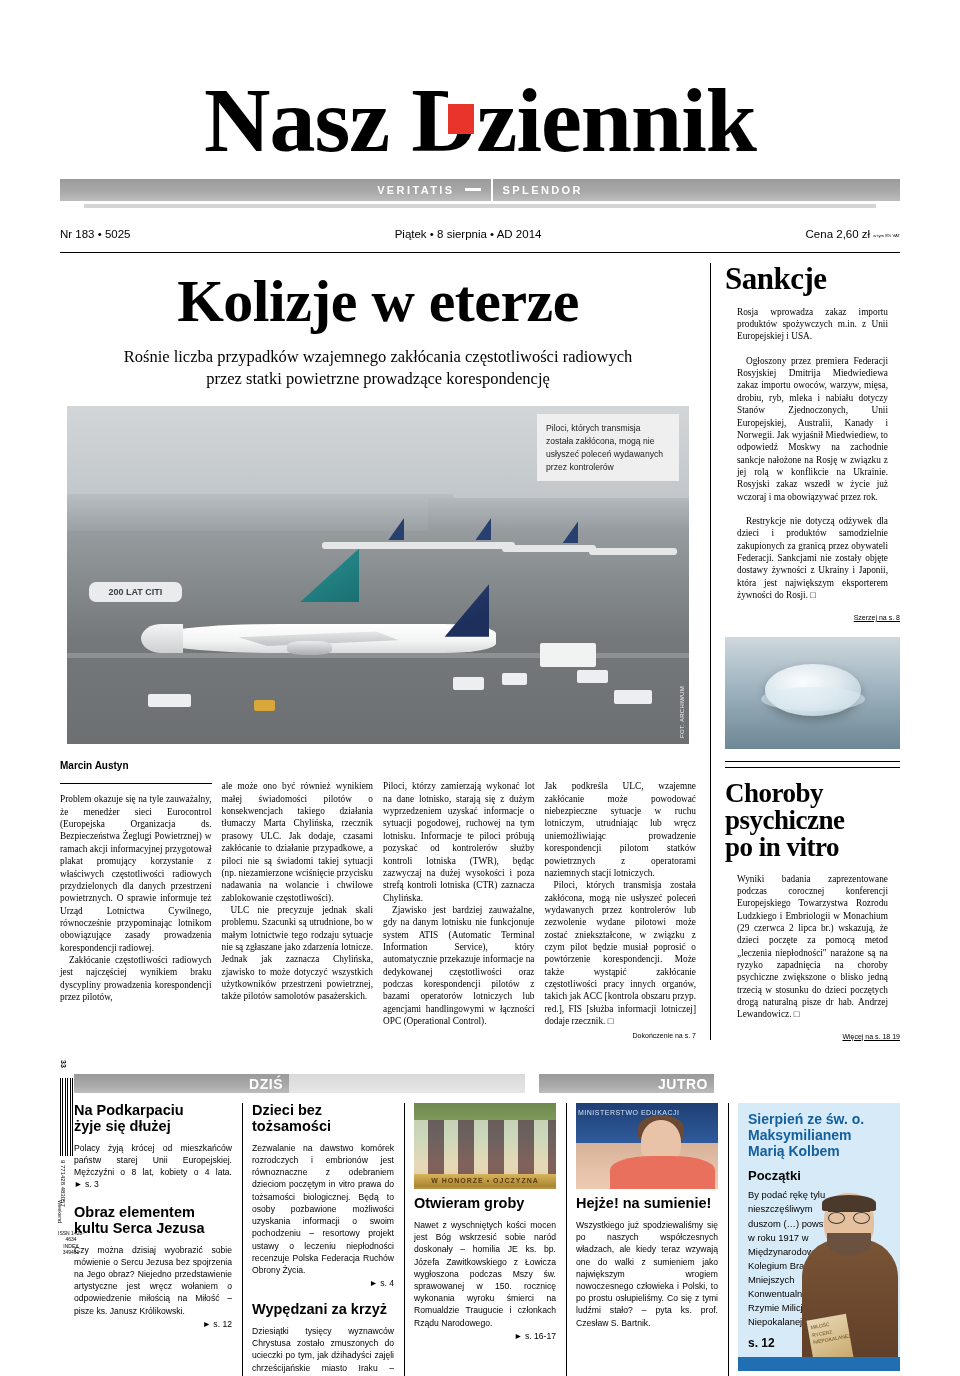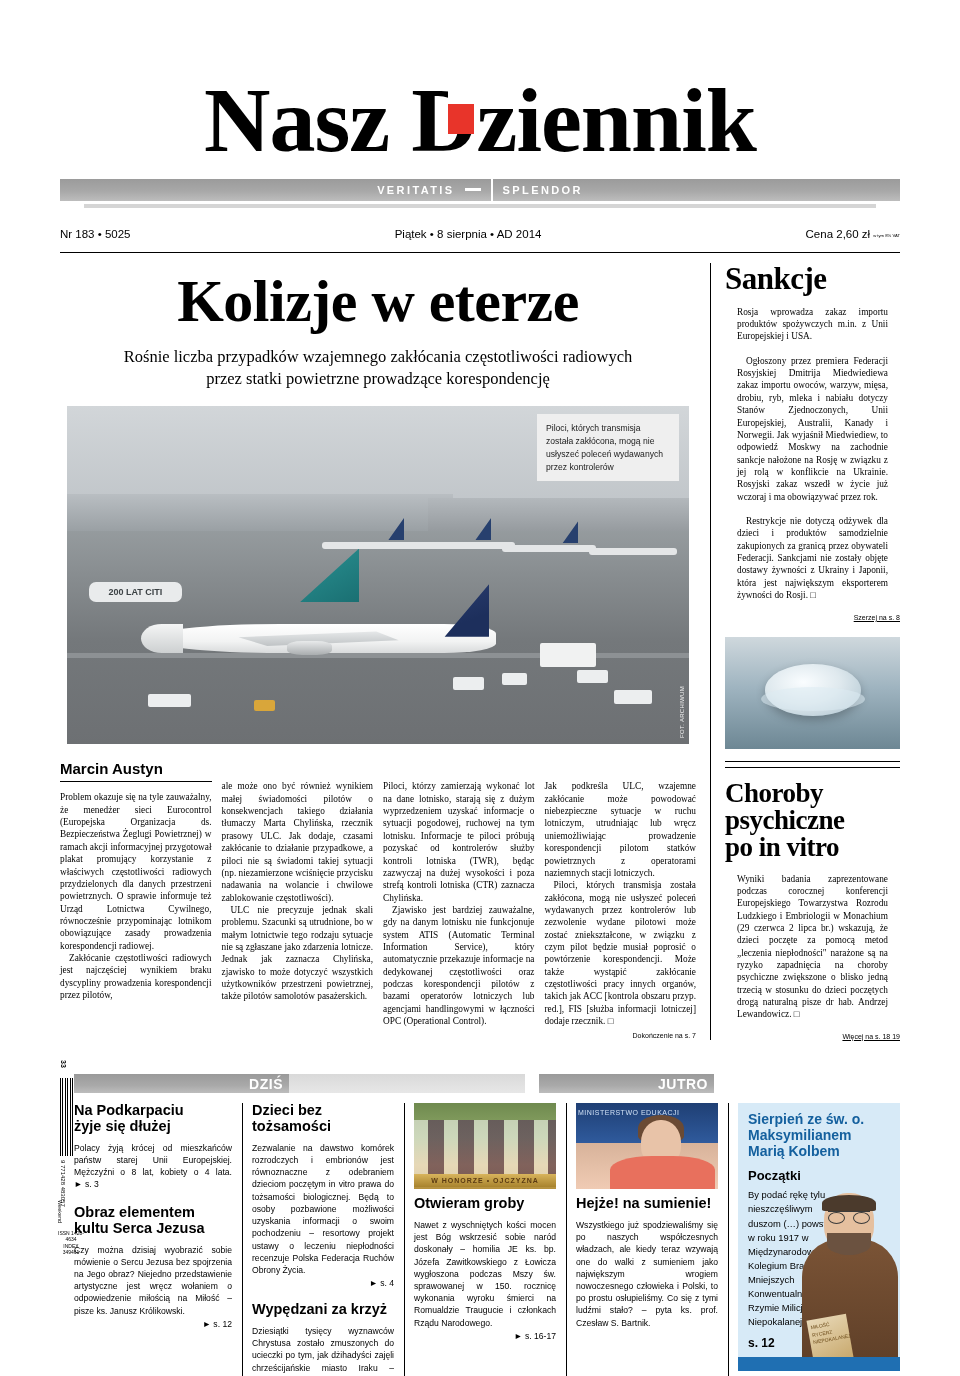--- a/index.html
+++ b/index.html
@@ -159,22 +159,22 @@
     font-family:"Liberation Sans", sans-serif;
     font-size:6px; color:#f0f0f0; letter-spacing:0.3px;
     z-index:5;
   }
 
   
   .article-cols { display:flex; gap:10px; margin-top:16px; }
   .acol { width:158px; }
   .byline {
     font-family:"Liberation Sans", sans-serif;
-    font-weight:bold; font-size:15px;
-    padding-bottom:4px; border-bottom:1.4px solid #000;
+    font-weight:bold; font-size:10px;
+    padding-bottom:12px; border-bottom:1.4px solid #000;
     margin-bottom:9px;
   }
   .acol p {
     margin:0; font-size:9.3px; line-height:1.33;
     text-align:justify; text-indent:9px;
   }
   .acol p.first { text-indent:0; }
   .jump-note {
     font-family:"Liberation Sans", sans-serif;
     font-size:7px; text-align:right; margin-top:4px;

